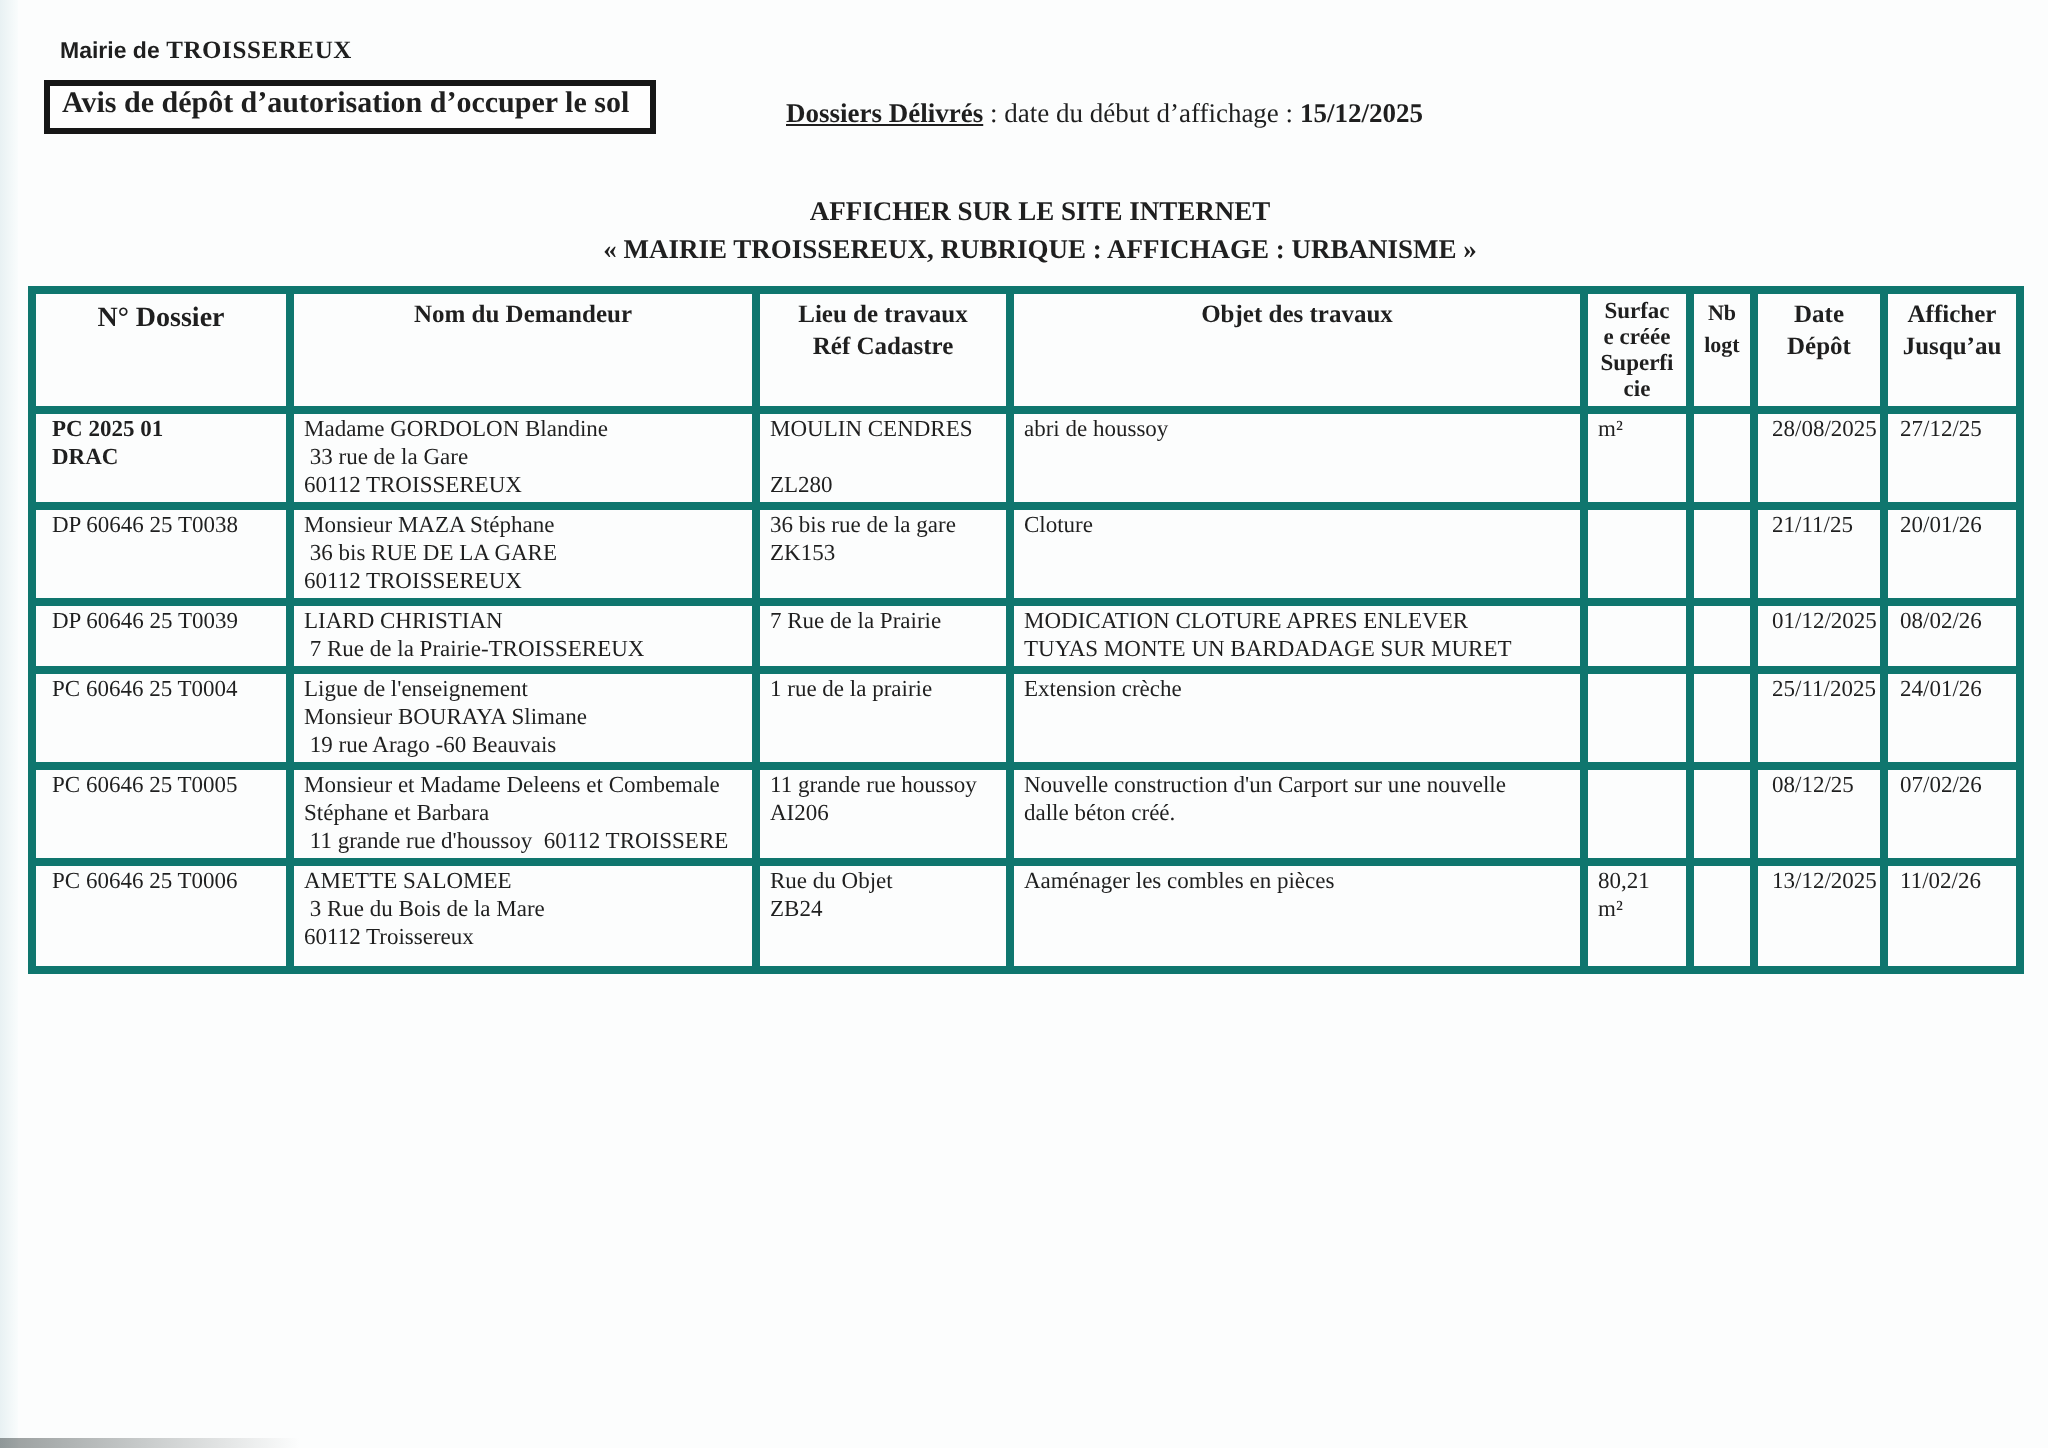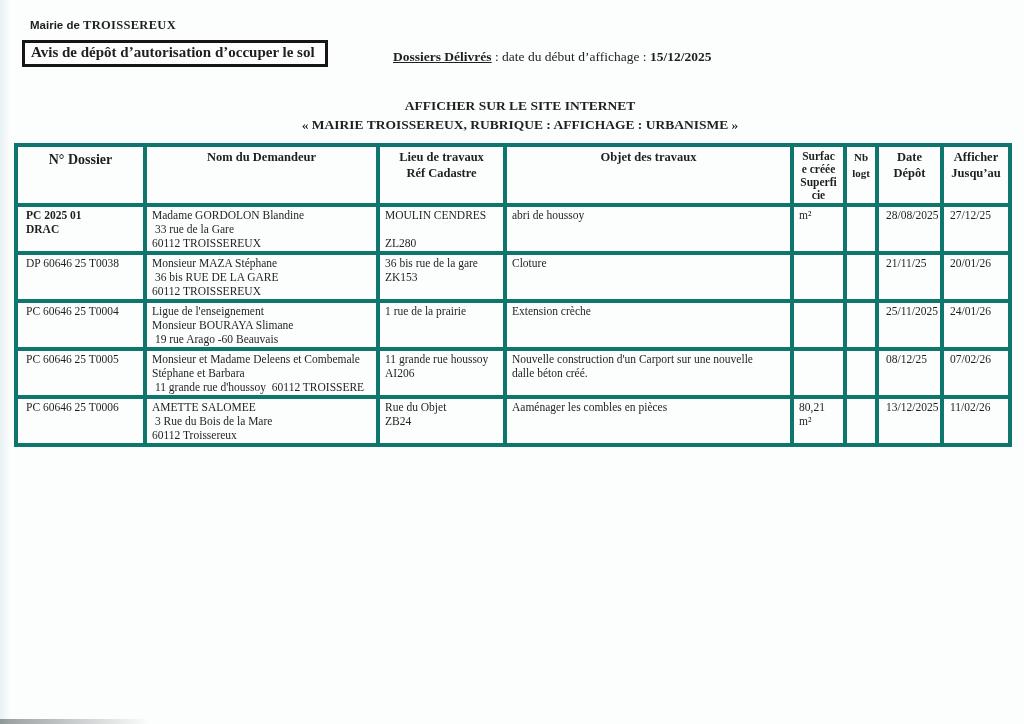--- a/index.html
+++ b/index.html
@@ -136,20 +136,32 @@
 60112 TROISSEREUX</td>
         <td>36 bis rue de la gare
 ZK153</td>
         <td>Cloture</td>
         <td></td>
         <td></td>
         <td>21/11/25</td>
         <td>20/01/26</td>
       </tr>
       <tr>
+        <td>DP 60646 25 T0039</td>
+        <td>LIARD CHRISTIAN
+ 7 Rue de la Prairie-TROISSEREUX</td>
+        <td>7 Rue de la Prairie</td>
+        <td>MODICATION CLOTURE APRES ENLEVER
+TUYAS MONTE UN BARDADAGE SUR MURET</td>
+        <td></td>
+        <td></td>
+        <td>01/12/2025</td>
+        <td>08/02/26</td>
+      </tr>
+      <tr>
         <td>PC 60646 25 T0004</td>
         <td>Ligue de l'enseignement
 Monsieur BOURAYA Slimane
  19 rue Arago -60 Beauvais</td>
         <td>1 rue de la prairie</td>
         <td>Extension crèche</td>
         <td></td>
         <td></td>
         <td>25/11/2025</td>
         <td>24/01/26</td>

